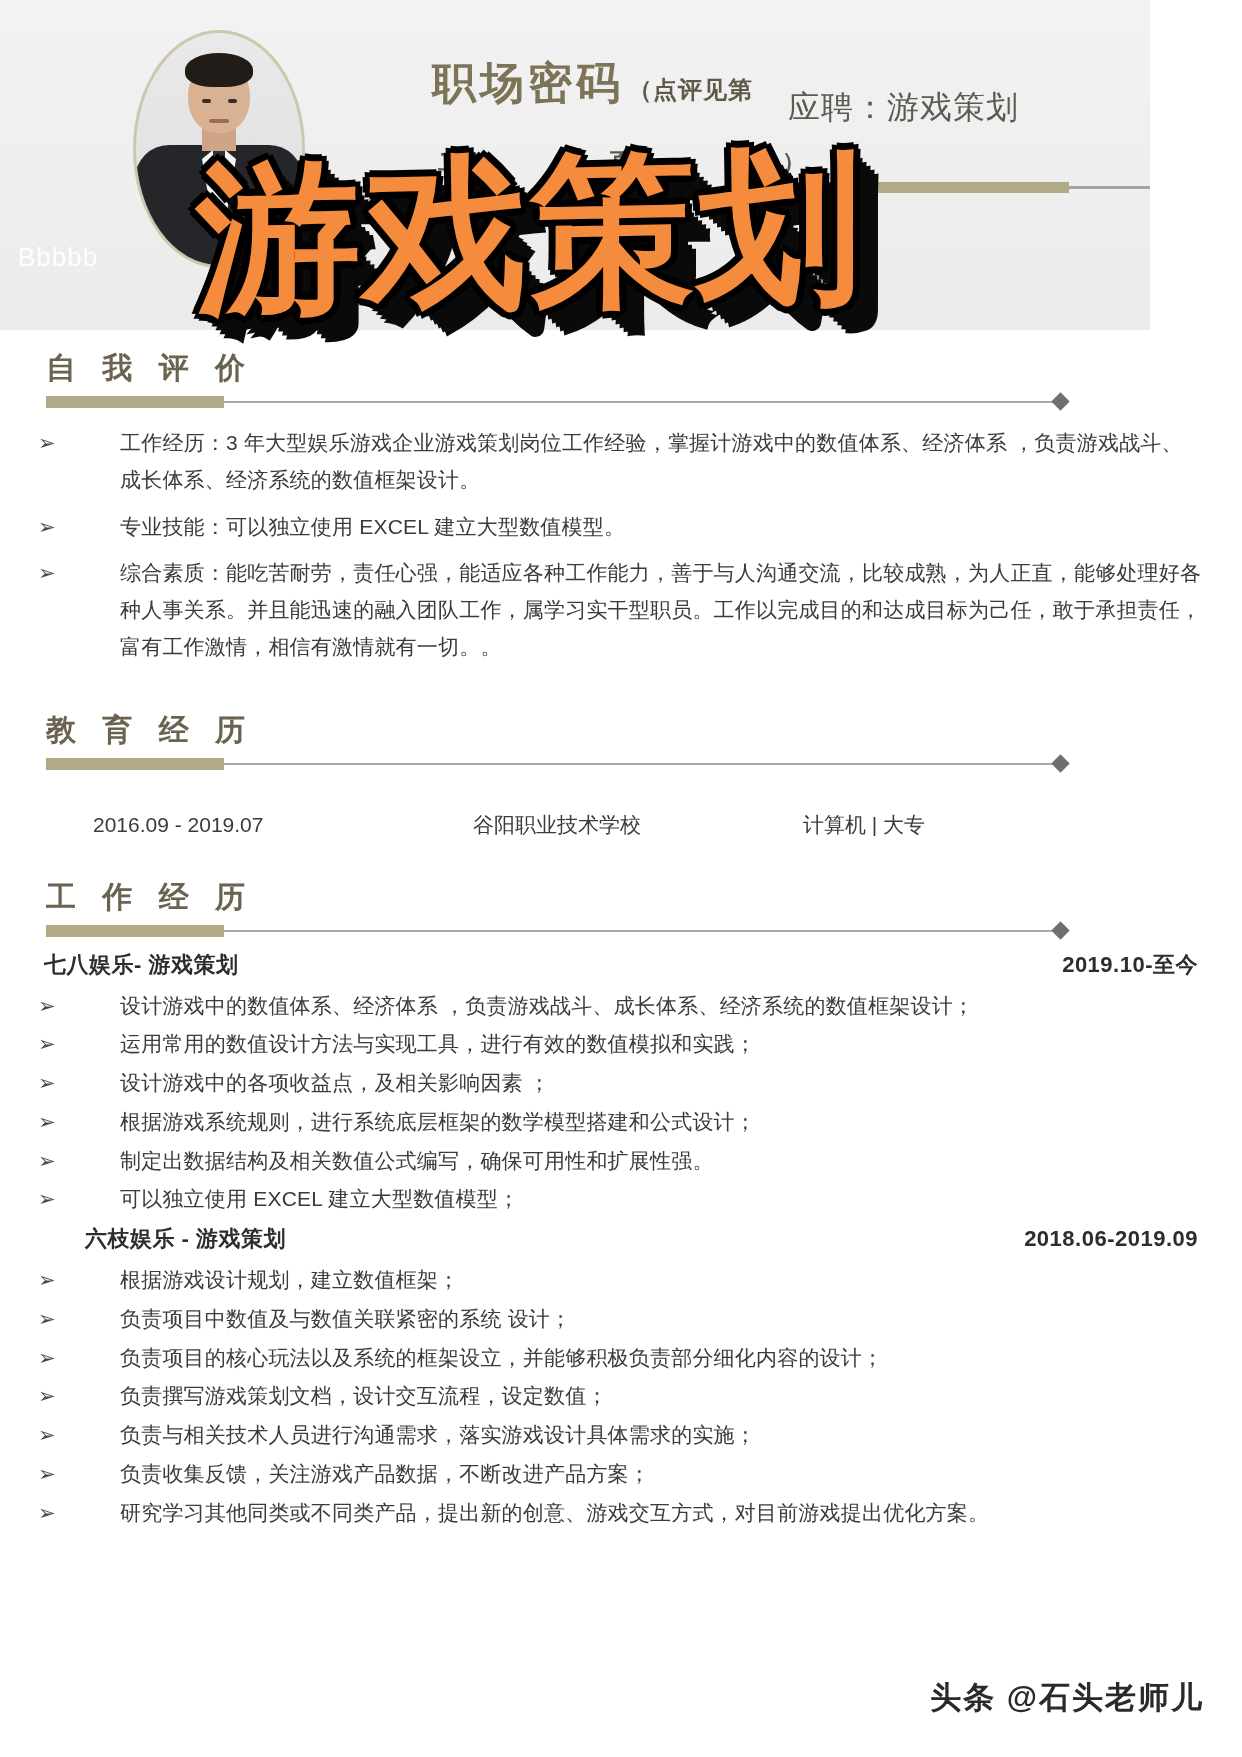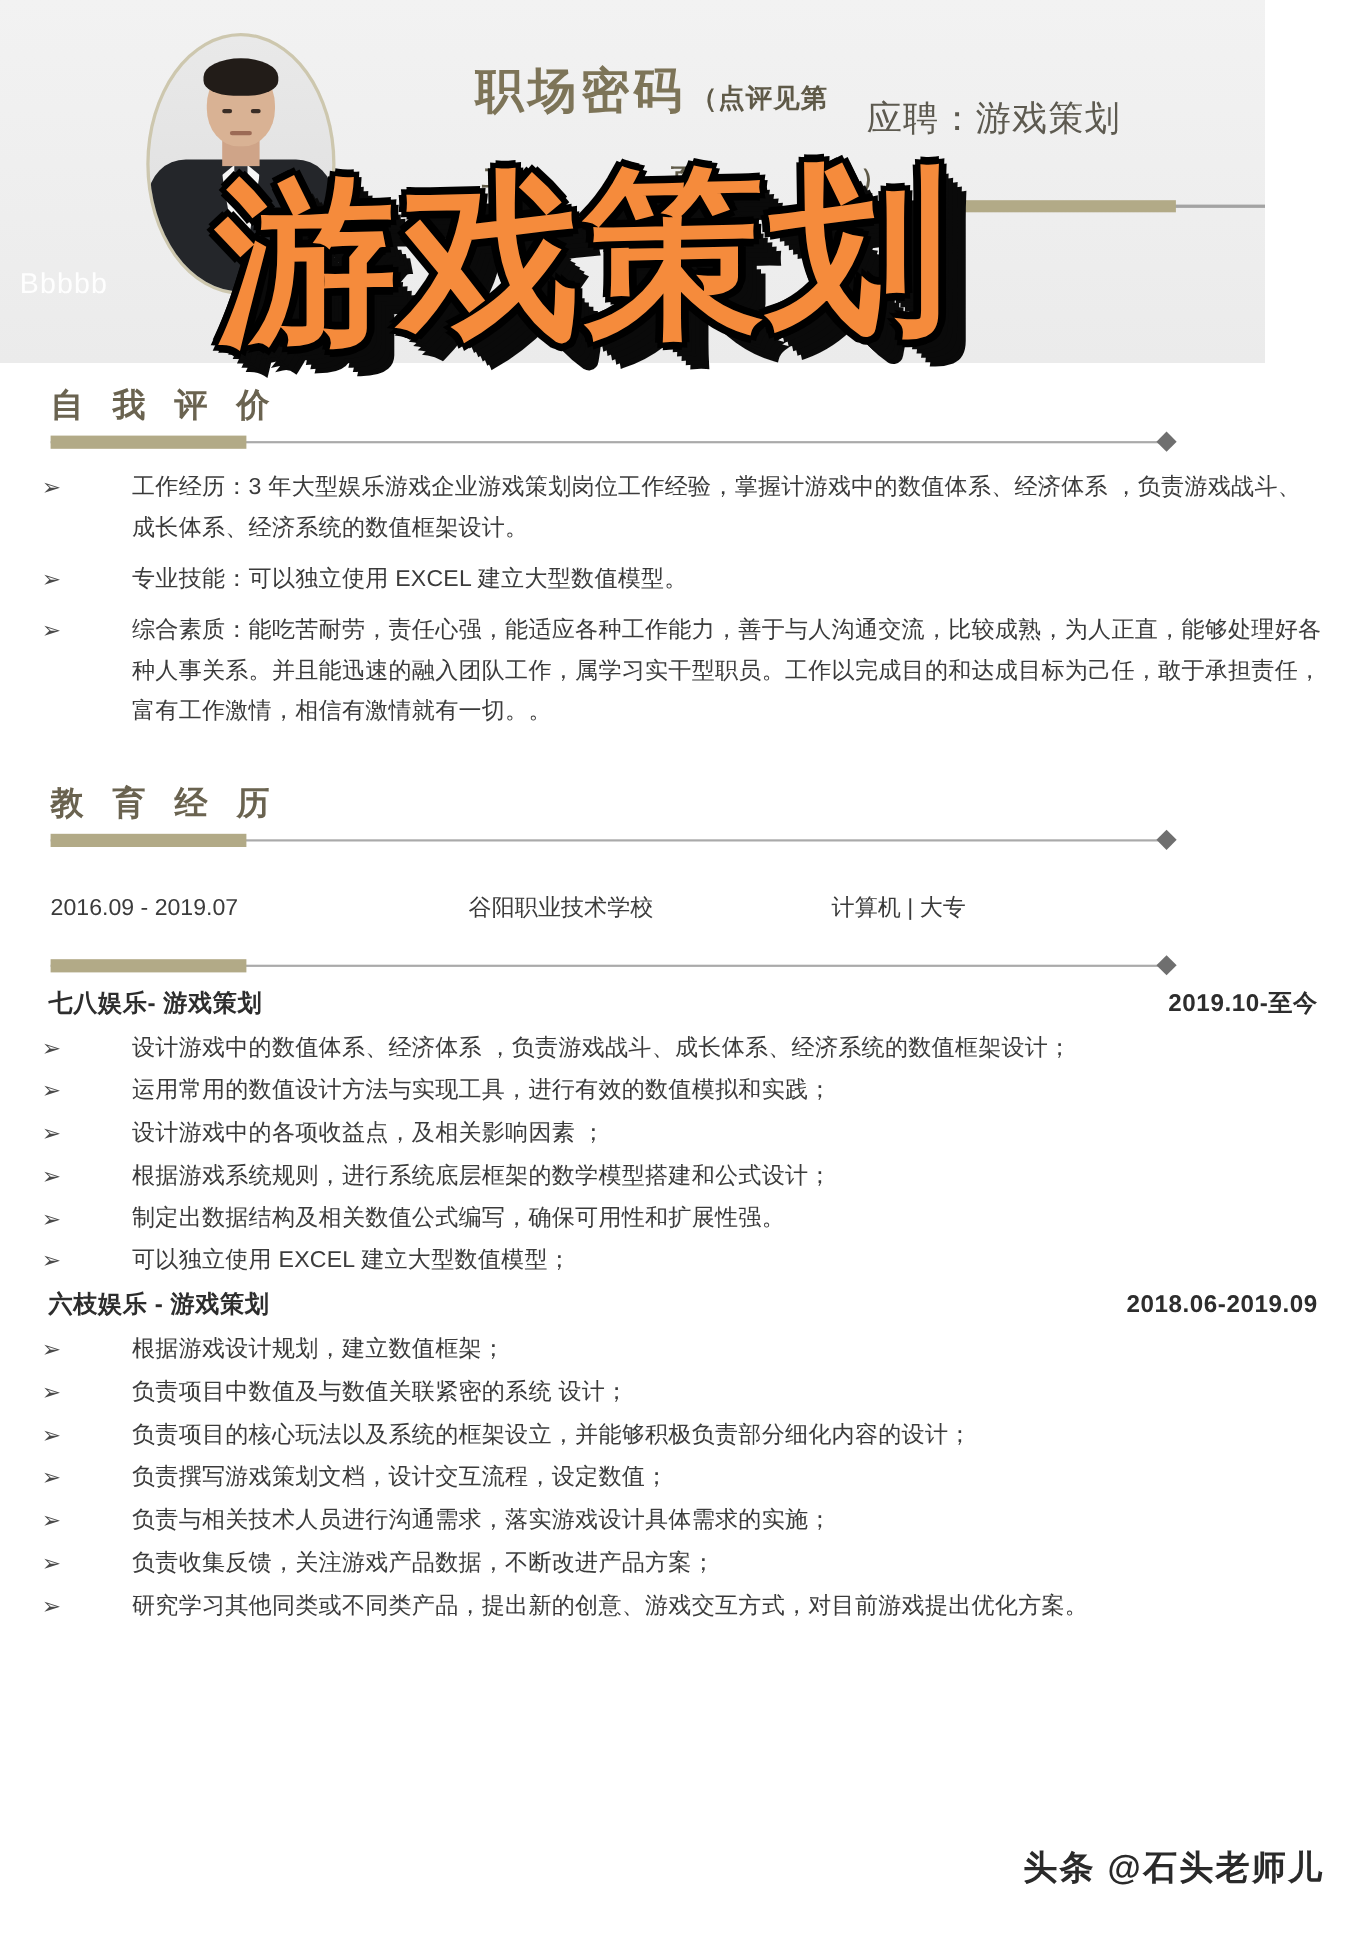--- a/index.html
+++ b/index.html
@@ -247,21 +247,21 @@
 
   
   .edu-row {
     display: flex;
     align-items: baseline;
     margin-top: 22px;
     padding-left: 46px;
     font-size: 21px;
     color: #3b3b3b;
   }
-  .edu-date  { width: 380px; }
+  .edu-date  { width: 380px; margin-left: 47px; }
   .edu-school{ width: 330px; }
   .edu-major { flex: 1; margin-top: 24px; }
 
   
   .job-head {
     display: flex;
     justify-content: space-between;
     align-items: baseline;
     padding: 0 44px 0 44px;
     margin-top: 18px;
@@ -357,20 +357,21 @@
         <div class="sec-rule-dot"></div>
       </div>
       <div class="edu-row">
         <span class="edu-date">2016.09 - 2019.07</span>
         <span class="edu-school">谷阳职业技术学校</span>
         <span class="edu-major">计算机 | 大专</span>
       </div>
     </div>
 
     <div class="section" style="margin-top:38px;">
+      <div class="sec-title">工 作 经 历</div>
       <div class="sec-rule">
         <div class="sec-rule-fill"></div>
         <div class="sec-rule-dot"></div>
       </div>
 
       <div class="job-head">
         <span class="job-title">七八娱乐- 游戏策划</span>
         <span class="job-date">2019.10-至今</span>
       </div>
       <div class="bullets" style="margin-top:4px;">
@@ -393,21 +394,21 @@
         <div class="bullet bullet-tight">
           <span class="bullet-arrow">➢</span>
           <span class="bullet-text">制定出数据结构及相关数值公式编写，确保可用性和扩展性强。</span>
         </div>
         <div class="bullet bullet-tight">
           <span class="bullet-arrow">➢</span>
           <span class="bullet-text">可以独立使用 EXCEL 建立大型数值模型；</span>
         </div>
       </div>
 
-      <div class="job-head" style="margin-top:6px;">
+      <div class="job-head" style="margin-top:6px;margin-left:41px;">
         <span class="job-title">六枝娱乐 - 游戏策划</span>
         <span class="job-date">2018.06-2019.09</span>
       </div>
       <div class="bullets" style="margin-top:4px;">
         <div class="bullet bullet-tight">
           <span class="bullet-arrow">➢</span>
           <span class="bullet-text">根据游戏设计规划，建立数值框架；</span>
         </div>
         <div class="bullet bullet-tight">
           <span class="bullet-arrow">➢</span>

